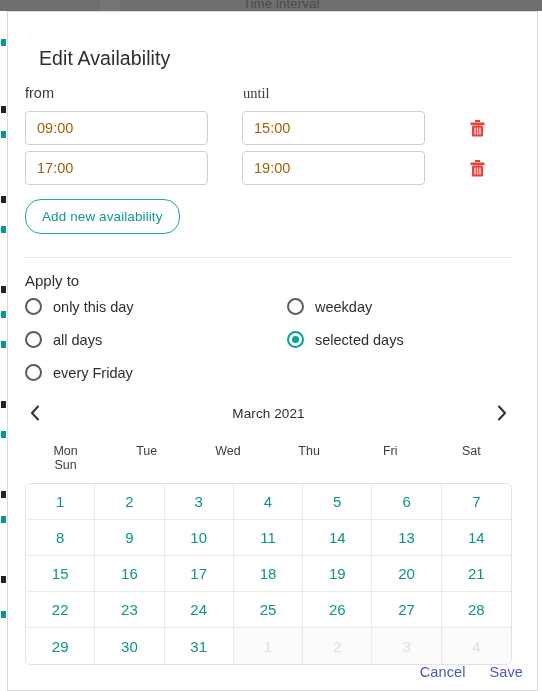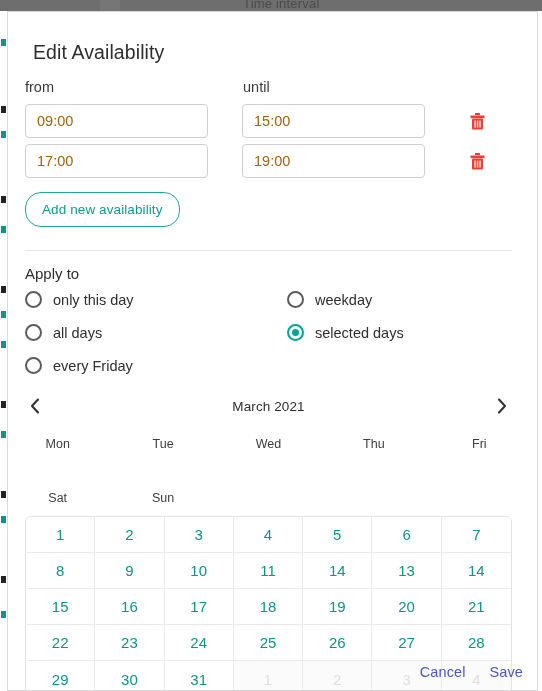--- a/index.html
+++ b/index.html
@@ -71,37 +71,37 @@
     height: 680px;
     background: #ffffff;
     border: 1px solid #d9d9d9;
     box-sizing: border-box;
     overflow: hidden;
   }
 
   .pad { padding-left: 17px; padding-right: 14px; }
 
   #dialog-title {
-    margin: 8px;
+    margin: 14px;
     padding-top: 21px;
     font-size: 19.5px;
     font-weight: 400;
     color: #2e2e2e;
     letter-spacing: .1px;
   }
 
   
   .col-labels {
     display: flex;
     margin-top: 15px;
     font-size: 14.5px;
     color: #3b3b3b;
   }
   .col-labels .lbl-from { width: 218px; }
-  .col-labels .lbl-until { width: 200px; }
+  .col-labels .lbl-until { width: 200px; font-family: Liberation Serif, serif; }
 
   .time-row {
     display: flex;
     align-items: center;
     margin-top: 9px;
   }
   .time-row.second { margin-top: 6px; }
 
   .time-input {
     width: 183px;
@@ -219,24 +219,23 @@
     flex: 1;
     text-align: center;
     font-size: 13.5px;
     color: #2e2e2e;
     letter-spacing: .1px;
   }
 
   
   #weekday-row {
     display: grid;
-    grid-template-columns: repeat(5, 1fr);
+    grid-template-columns: repeat(6, 1fr);
     margin-top: 20px;
     padding-right: 11px;
-    gap: 40px;
   }
   #weekday-row div {
     text-align: center;
     font-size: 12.5px;
     color: #3d3d3d;
   }
 
   #calendar-grid {
     margin-top: 11px;
     margin-right: 11px;

